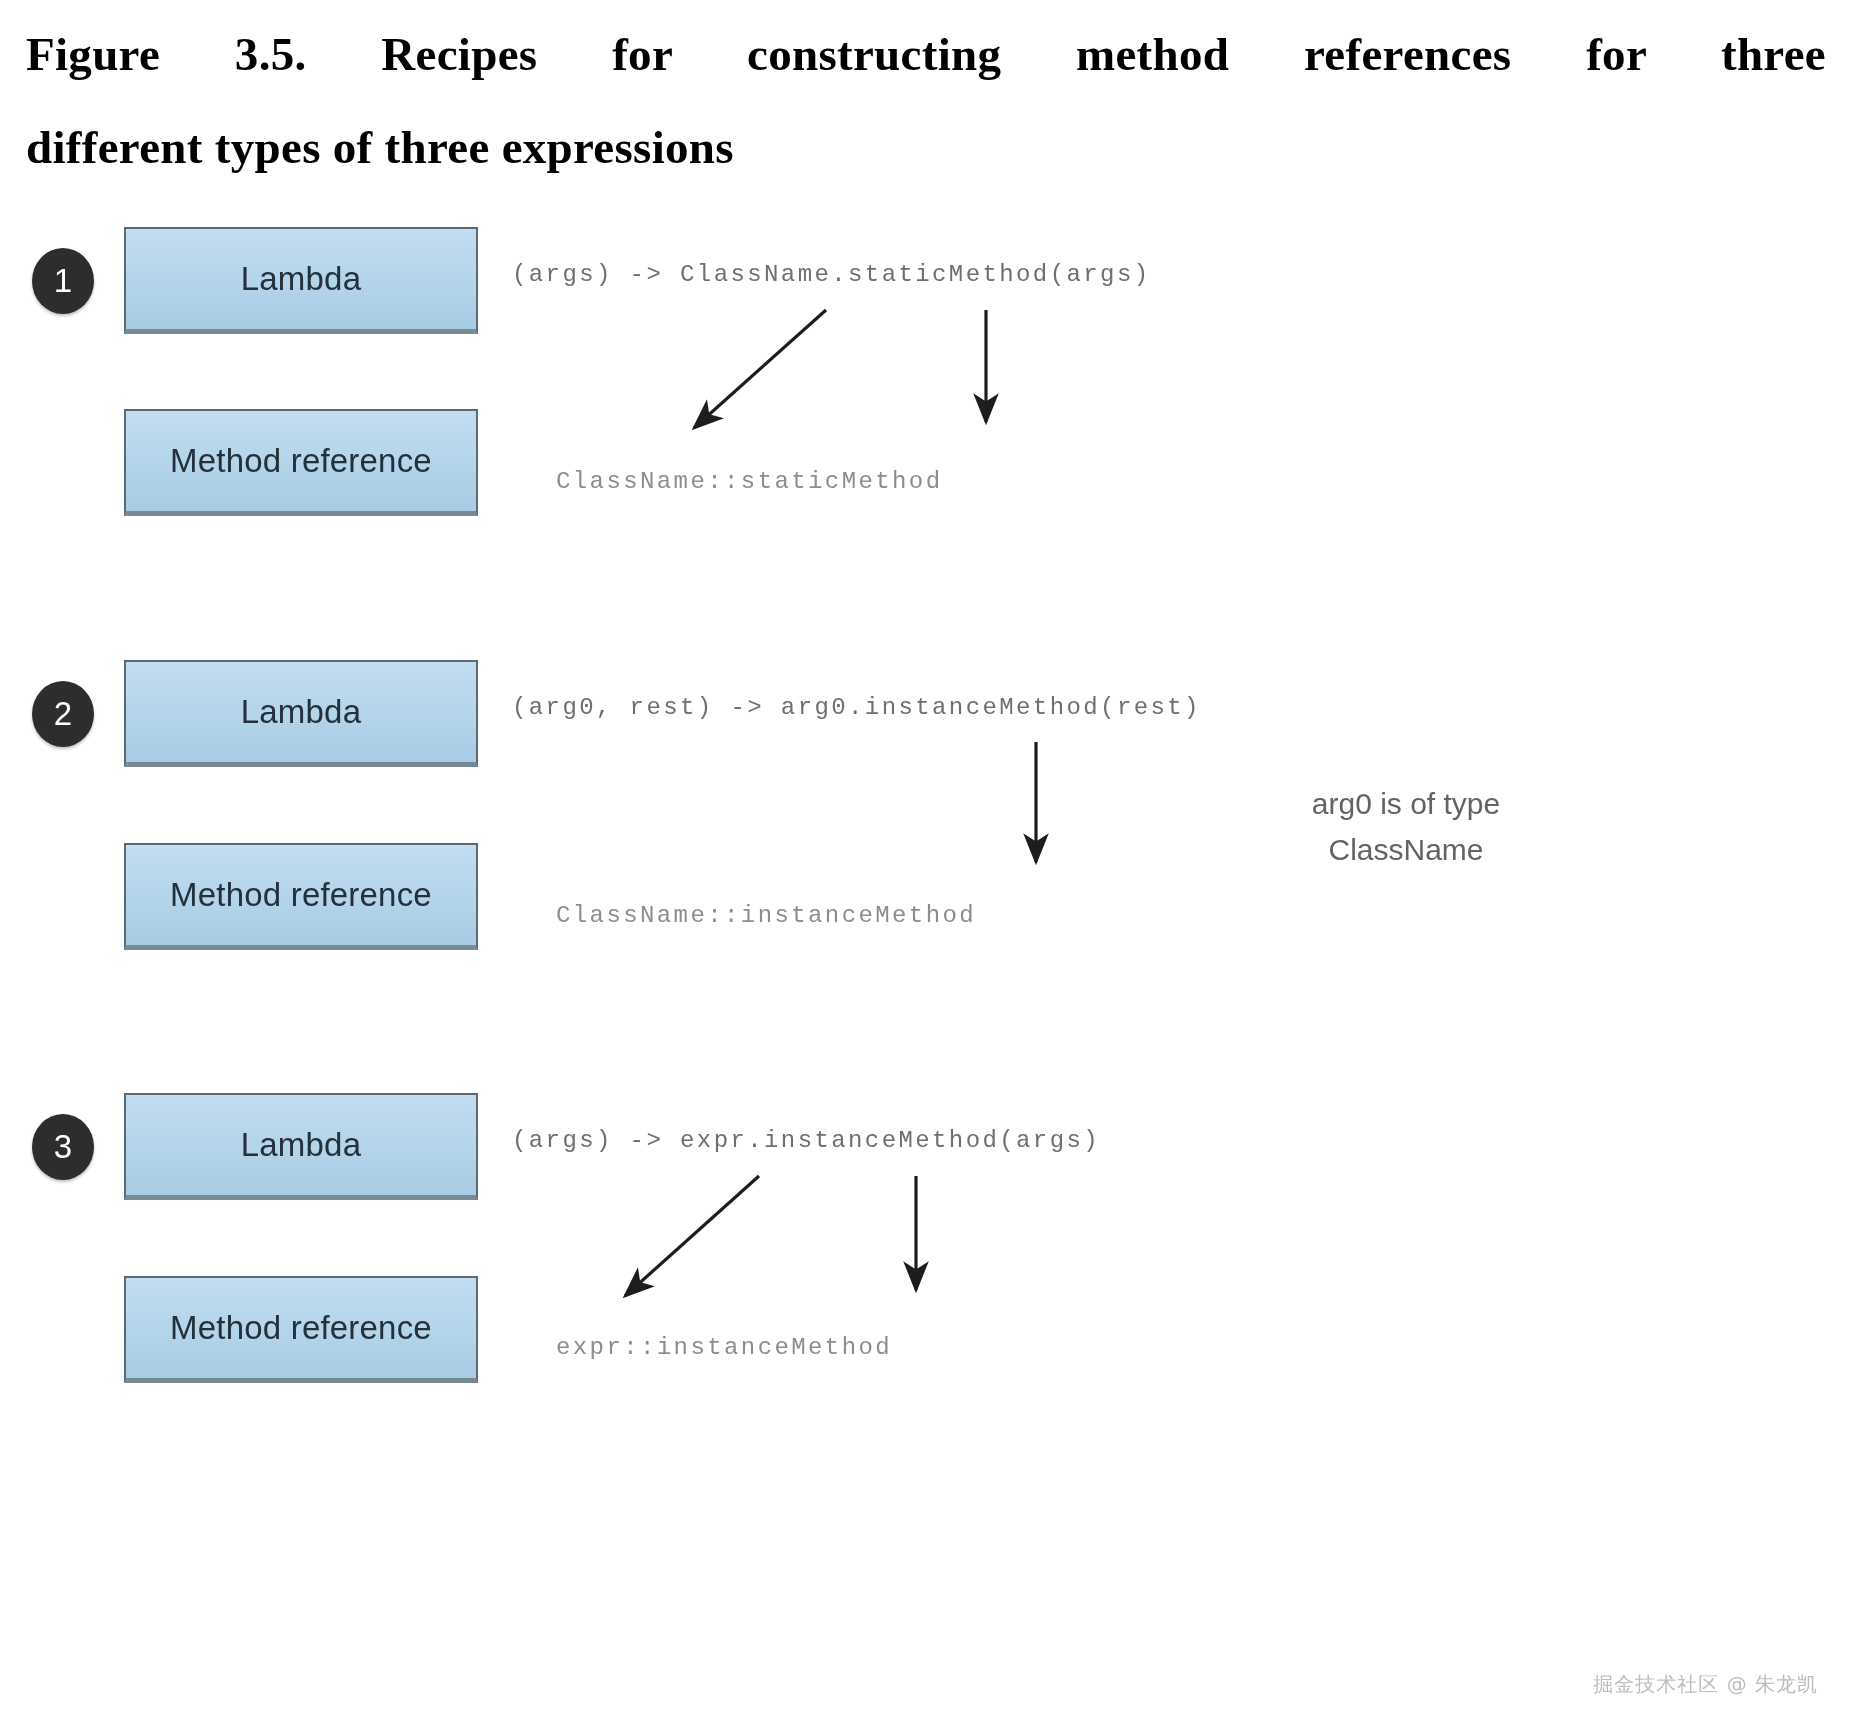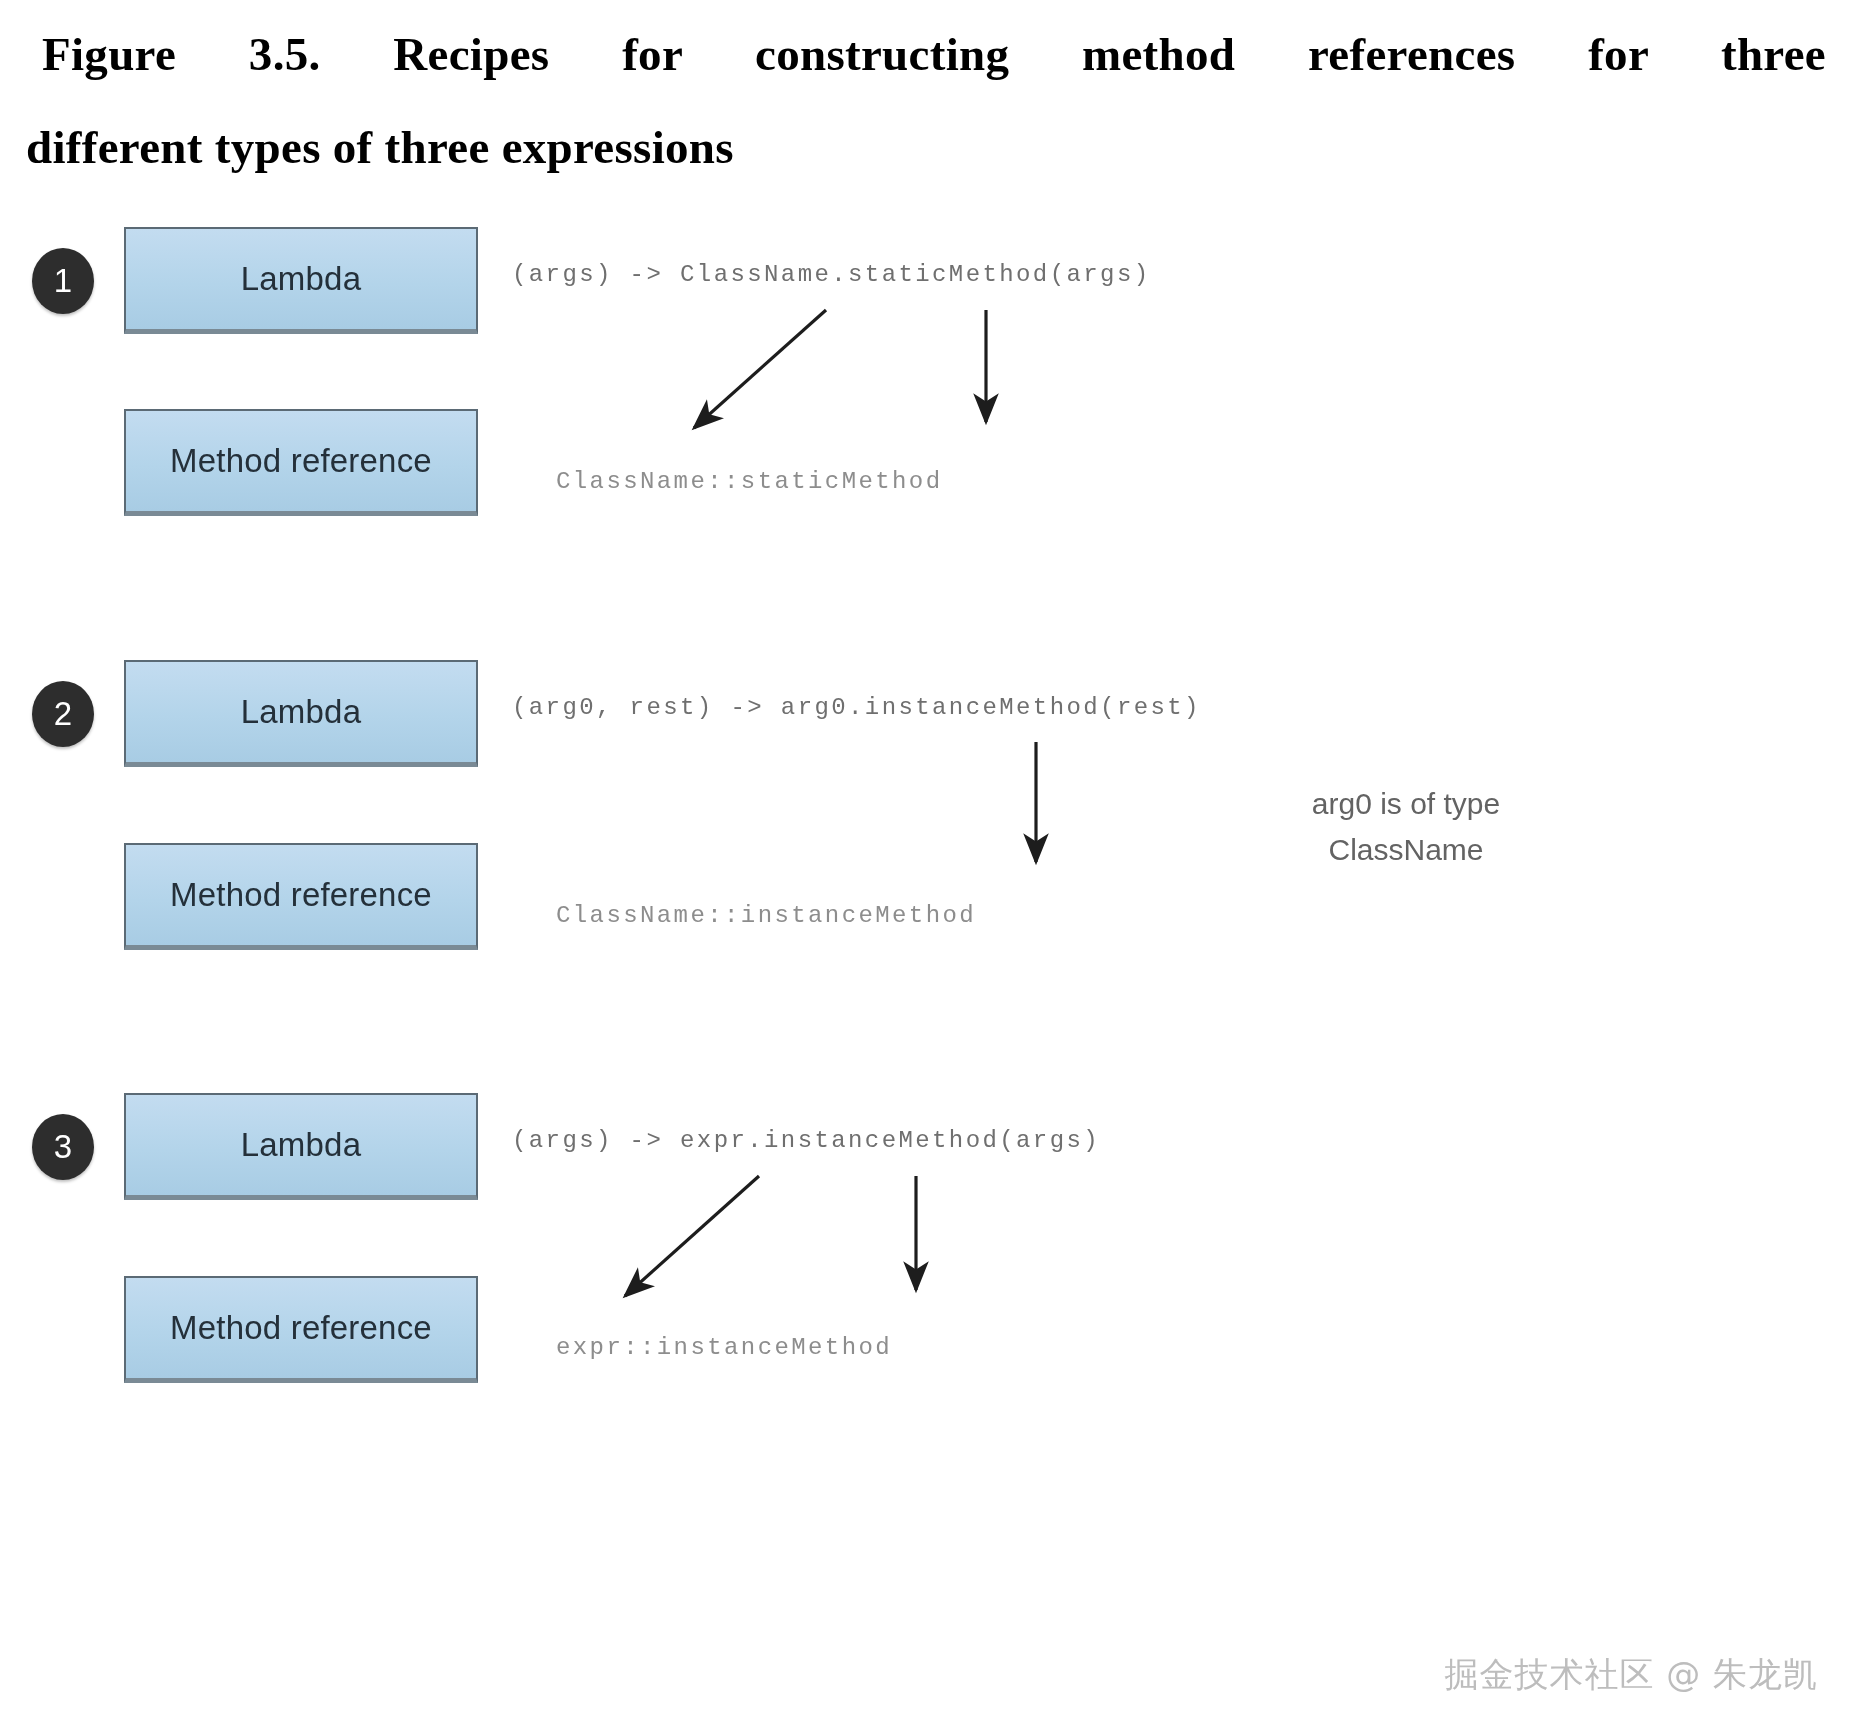--- a/index.html
+++ b/index.html
@@ -27,21 +27,20 @@
     line-height: 93px;
     color: #000000;
     text-align: justify;
     letter-spacing: 0.3px;
   }
   #figure-title .tline1 {
     display: block;
     text-align: justify;
     text-align-last: justify;
     white-space: normal;
-    margin-left: 16px;
   }
   #figure-title .tline2 {
     display: block;
     text-align: left;
   }
 
   
   #diagram {
     position: absolute;
     left: 0;
@@ -121,21 +120,21 @@
     height: 1716px;
     pointer-events: none;
   }
 
   
   #watermark {
     position: absolute;
     right: 34px;
     bottom: 18px;
     font-family: "DejaVu Sans", sans-serif;
-    font-size: 34px;
+    font-size: 20px;
     color: #bdbdbd;
     letter-spacing: 1px;
     white-space: pre;
   }
 </style>
 </head>
 <body>
 
 <div id="figure-title">
   <span class="tline1">Figure 3.5.  Recipes for constructing method references for three</span>

